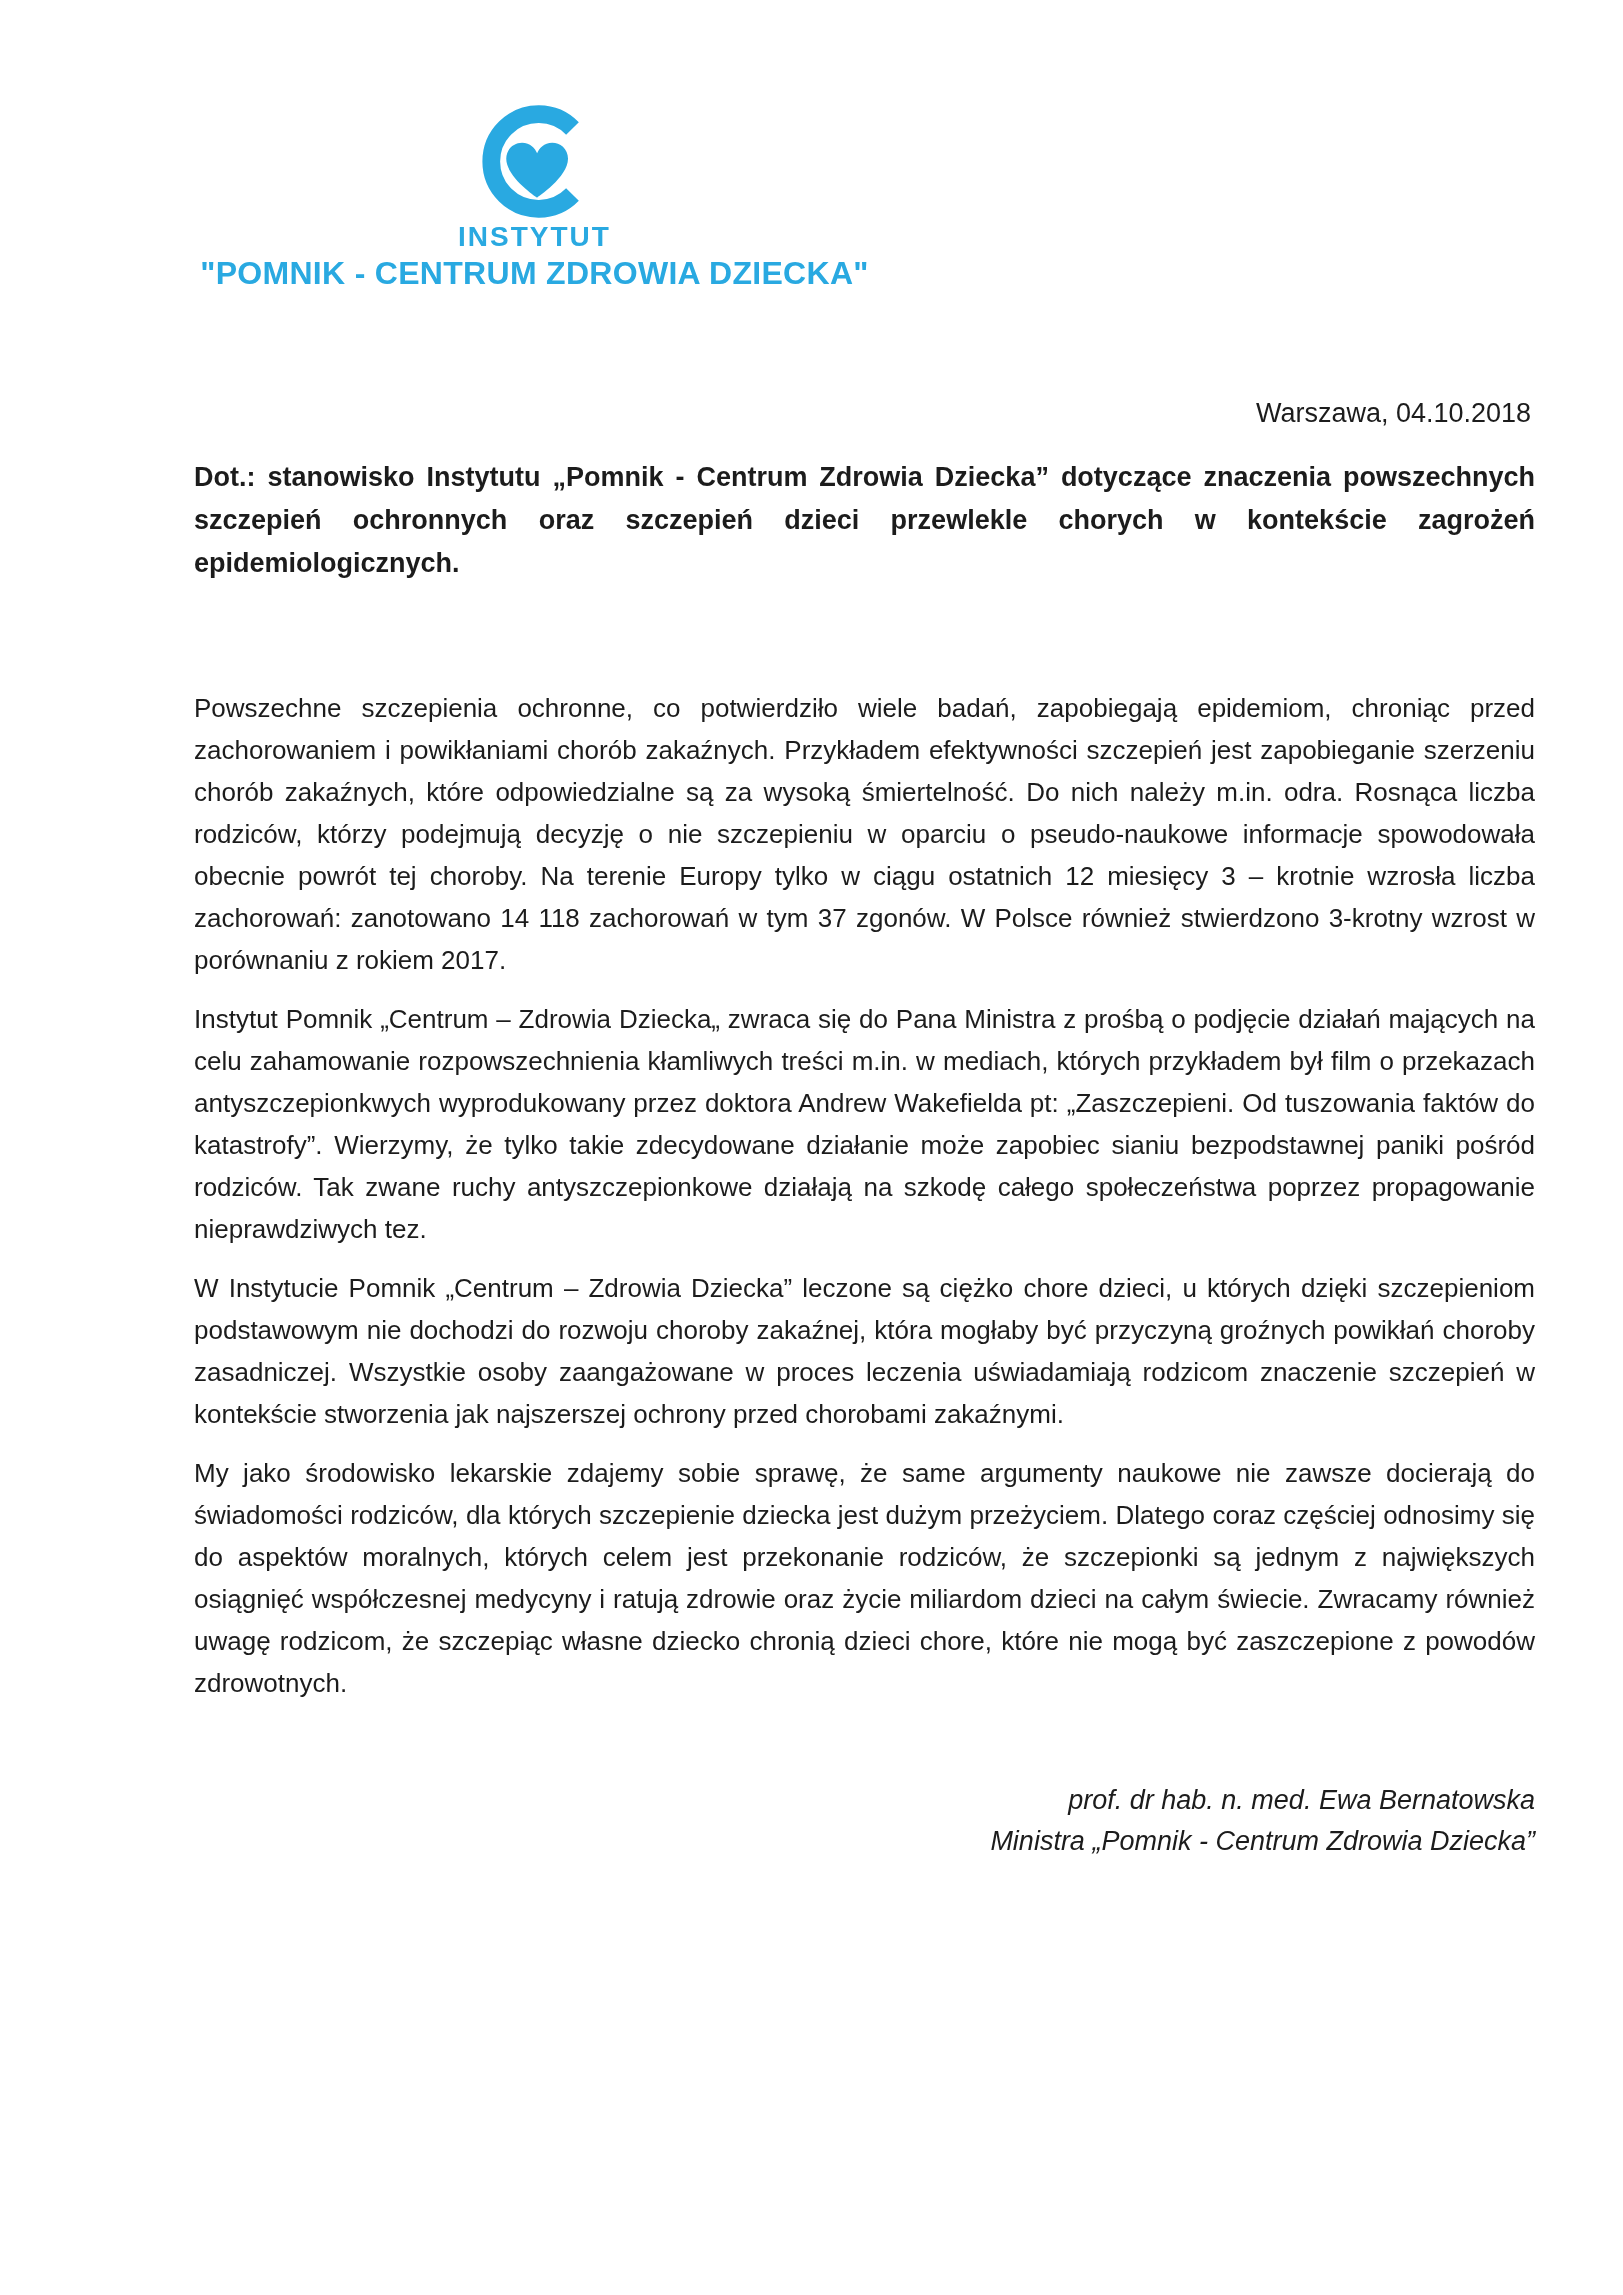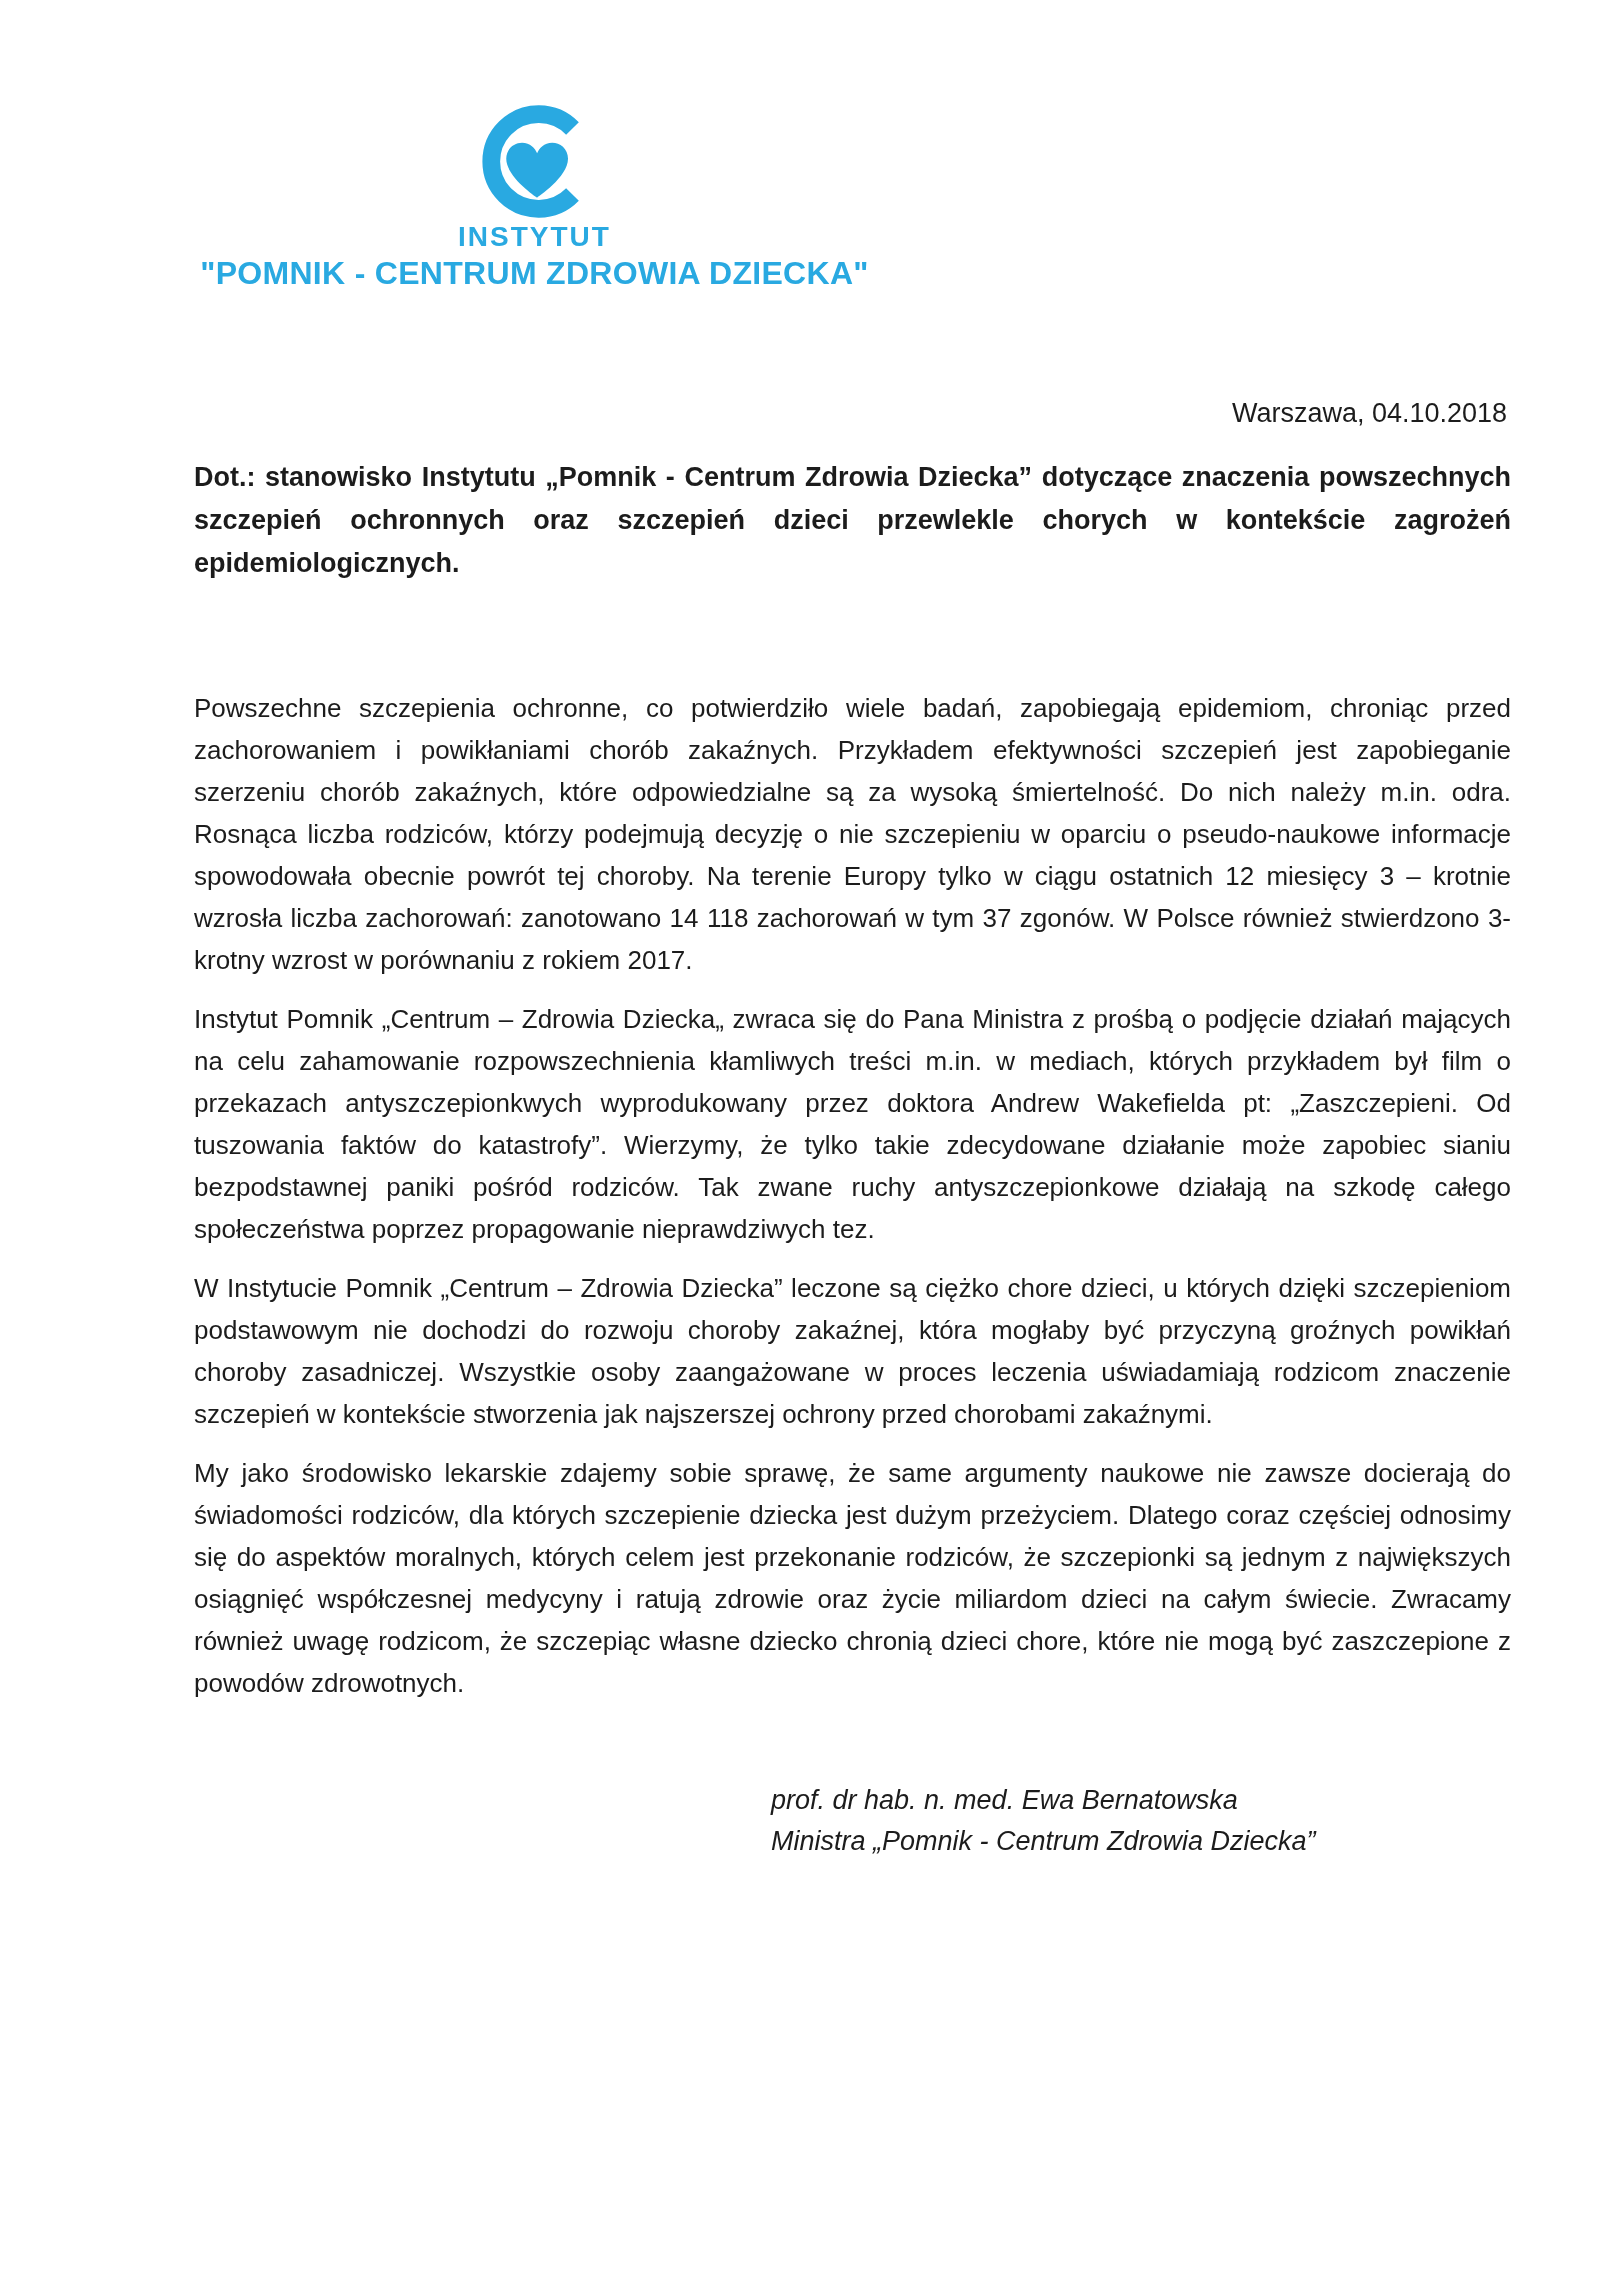--- a/index.html
+++ b/index.html
@@ -13,21 +13,21 @@
     height: 2295px;
     font-family: "Liberation Sans", sans-serif;
     color: #1c1c1c;
     position: relative;
     overflow: hidden;
   }
   .page {
     box-sizing: border-box;
     width: 1623px;
     height: 2295px;
-    padding: 105px 112px 0 194px;
+    padding: 105px 88px 0 194px;
   }
 
   
   .logo-block {
     width: 681px;
     text-align: center;
     margin: 0;
   }
   .logo-mark {
     display: block;
@@ -82,20 +82,21 @@
     margin: 0 0 17px 0;
   }
 
   
   .signature {
     margin-top: 76px;
     margin-left: 577px;
     font-style: italic;
     font-size: 27px;
     line-height: 41px;
+    text-align: right;
   }
 </style>
 </head>
 <body>
 
 <div class="page">
 
   <div class="logo-block">
     <svg class="logo-mark" viewBox="0 0 200 172" aria-hidden="true">
 

